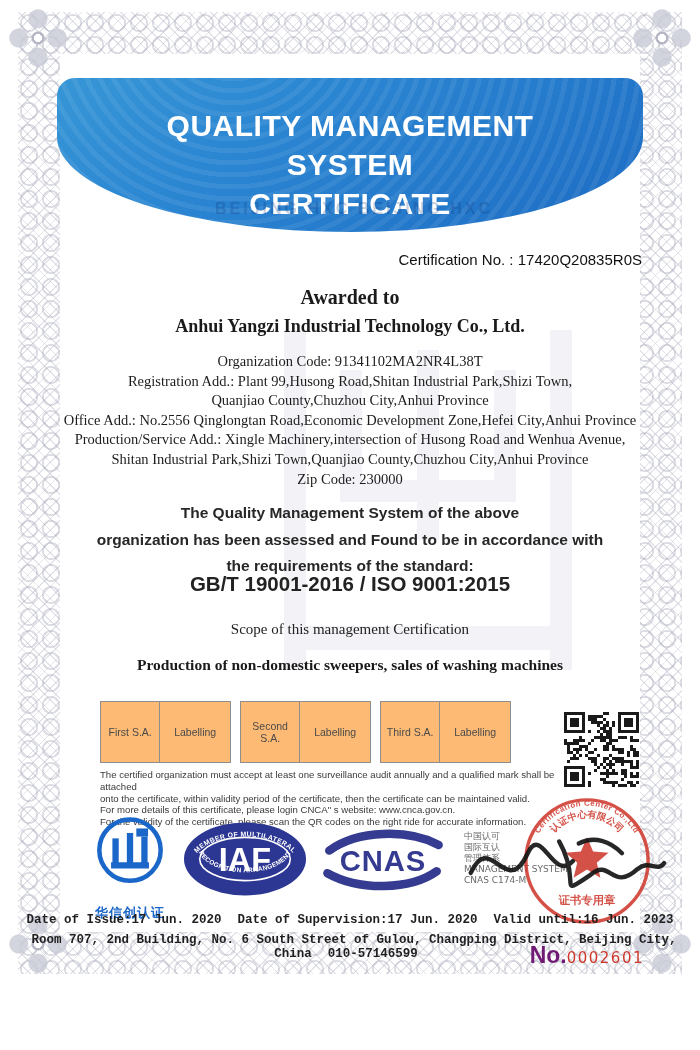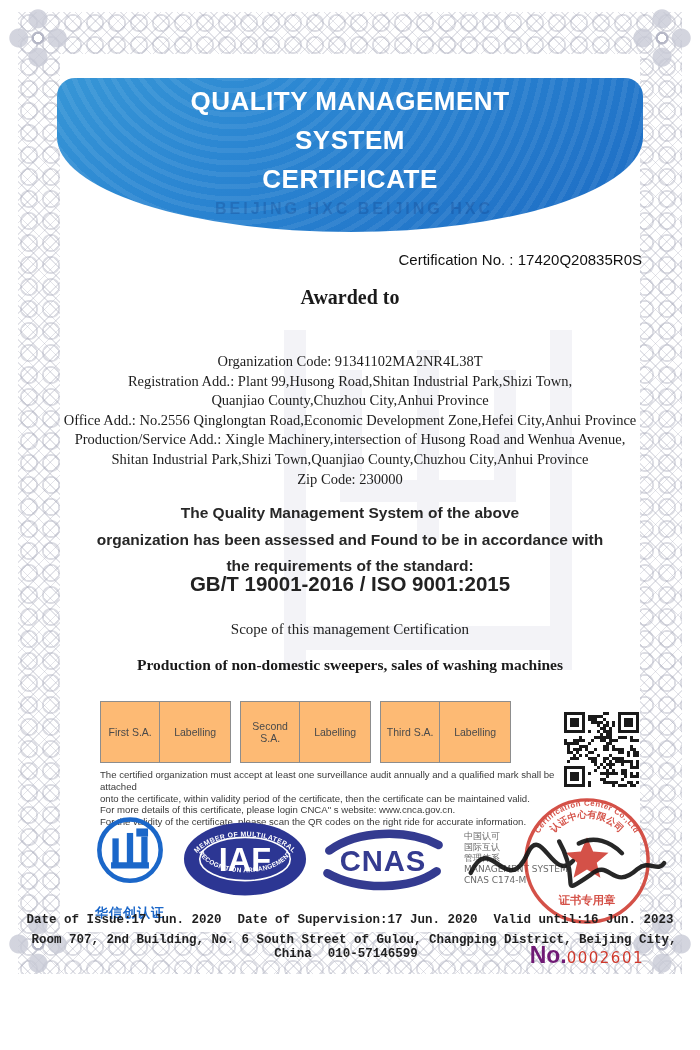--- a/index.html
+++ b/index.html
@@ -31,21 +31,21 @@
   .watermark { position:absolute; left:278px; top:330px; z-index:1; opacity:.55; }
   
   .hero {
     position:absolute; left:57px; top:78px; width:586px; height:154px; z-index:2;
     background:
       repeating-radial-gradient(circle at 30% -40%, rgba(255,255,255,.07) 0 5px, rgba(0,0,0,0) 5px 12px),
       linear-gradient(145deg, #3796d6 0%, #2b86d2 35%, #1d6cc4 100%);
     border-radius: 18px 18px 50% 50% / 18px 18px 95px 95px;
     text-align:center; color:#fff;
   }
-  .hero-title { padding-top:4px; font-size:26px; font-weight:bold; line-height:39px; letter-spacing:.5px; }
+  .hero-title { padding-top:28px; font-size:30px; font-weight:bold; line-height:39px; letter-spacing:.5px; }
   .hero-wm { position:absolute; left:8px; right:0; bottom:14px; font-size:16px; letter-spacing:3px;
     color:rgba(8,40,110,.22); font-weight:bold; }
   
   .content { position:absolute; inset:0; z-index:3; }
   .cert-no { position:absolute; top:251px; right:58px; font-size:15px; font-weight:normal; color:#111; }
   .awarded { position:absolute; top:286px; width:100%; text-align:center;
     font-family:"Liberation Serif", serif; font-size:20px; font-weight:bold; }
   .company { position:absolute; top:316px; width:100%; text-align:center;
     font-family:"Liberation Serif", serif; font-size:18px; font-weight:bold; }
   .details { position:absolute; top:352px; width:100%; text-align:center;
@@ -124,20 +124,21 @@
     <div class="hero-wm">BEIJING HXC BEIJING HXC</div>
   </div>
 
   <div class="content">
 
     <div class="cert-no">
       <span>Certification No.</span><span> : </span><span>17420Q20835R0S</span>
     </div>
 
     <div class="awarded">Awarded to</div>
+    <div class="company">Anhui Yangzi Industrial Technology Co., Ltd.</div>
 
     <div class="details">
       <div>Organization Code: 91341102MA2NR4L38T</div>
       <div>Registration Add.: Plant 99,Husong Road,Shitan Industrial Park,Shizi Town,</div>
       <div>Quanjiao County,Chuzhou City,Anhui Province</div>
       <div>Office Add.: No.2556 Qinglongtan Road,Economic Development Zone,Hefei City,Anhui Province</div>
       <div>Production/Service Add.: Xingle Machinery,intersection of Husong Road and Wenhua Avenue,</div>
       <div>Shitan Industrial Park,Shizi Town,Quanjiao County,Chuzhou City,Anhui Province</div>
       <div>Zip Code: 230000</div>
     </div>

